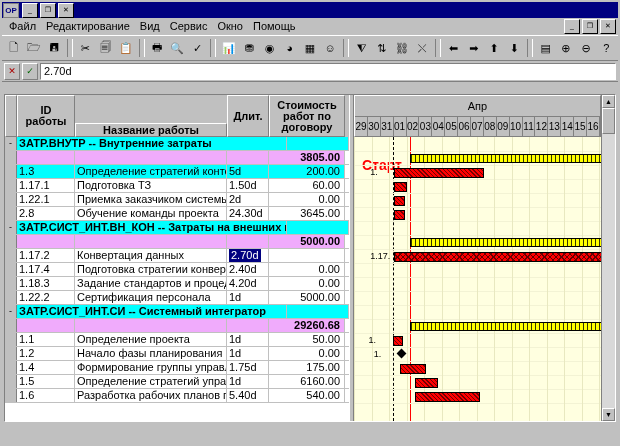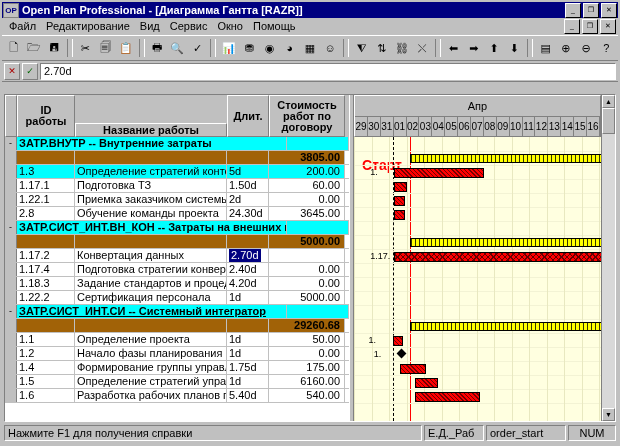--- a/index.html
+++ b/index.html
@@ -102,21 +102,21 @@
     font-size:11px;padding:0 2px;line-height:13px;white-space:nowrap;overflow:hidden;
   }
   .c-gut{width:12px;background:#c0c0c0;border-right:1px solid #808080;text-align:center;font-size:9px;line-height:13px;}
   .c-id{width:58px;}
   .c-name{width:152px;}
   .c-dur{width:42px;}
   .c-cost{width:76px;text-align:right;padding-right:4px;}
   .row.group .cell{background:#00ffff;font-weight:bold;}
   .row.group .c-gut{background:#c0c0c0;font-weight:normal;}
   .row.total .c-cost{background:#00ffff;font-weight:bold;}
-  .row.total .cell{background:#a16207;}
+  .row.total .cell{background:#f0abfc;}
   .row.total .c-gut{background:#c0c0c0;}
   .row.hl .c-id,.row.hl .c-name,.row.hl .c-dur,.row.hl .c-cost{background:#00ffff;}
   .row.groupspan .c-name{width:270px;}
   .sel-cell{
     background:#000080 !important;color:#fff;
     display:inline-block;padding:0 2px;
   }
 
   
   .gh{height:42px;background:#c0c0c0;border:1px solid;border-color:#fff #808080 #808080 #fff;box-sizing:border-box;}
@@ -195,21 +195,20 @@
     border-color:#fff #808080 #808080 #fff;box-sizing:border-box;
   }
 </style>
 </head>
 <body>
 
 <div class="app">
 
   <div class="titlebar">
     <div class="tb-icon">OP</div>
-    <div class="tb-title">Open Plan Professional - [Диаграмма Гантта [RAZR]]</div>
     <div class="tb-btns">
       <div class="tb-btn">_</div>
       <div class="tb-btn">❐</div>
       <div class="tb-btn">✕</div>
     </div>
   </div>
 
   <div class="menubar">
     <div class="menu-item">Файл</div>
     <div class="menu-item">Редактирование</div>
@@ -353,21 +352,21 @@
           </div>
           <div class="row">
             <div class="cell c-gut"></div>
             <div class="cell c-id">1.22.2</div>
             <div class="cell c-name">Сертификация персонала</div>
             <div class="cell c-dur">1d</div>
             <div class="cell c-cost">5000.00</div>
           </div>
           <div class="row group groupspan">
             <div class="cell c-gut">-</div>
-            <div class="cell c-name" style="width: 270px; text-decoration: underline;">ЗАТР.СИСТ_ИНТ.СИ -- Системный интегратор</div>
+            <div class="cell c-name" style="width: 270px;">ЗАТР.СИСТ_ИНТ.СИ -- Системный интегратор</div>
             <div class="cell" style="flex: 1 1 0%; background: rgb(0, 255, 255);"></div>
           </div>
           <div class="row total">
             <div class="cell c-gut"></div>
             <div class="cell c-id"></div>
             <div class="cell c-name"></div>
             <div class="cell c-dur"></div>
             <div class="cell c-cost">29260.68</div>
           </div>
           <div class="row">
@@ -495,19 +494,13 @@
 
     <div class="vscroll">
       <div class="sb-arrow">▲</div>
       <div class="sb-track">
         <div class="sb-thumb"></div>
       </div>
       <div class="sb-arrow">▼</div>
     </div>
   </div>
 
-  <div class="statusbar">
-    <div class="sb-pane sb-main">Нажмите F1 для получения справки</div>
-    <div class="sb-pane sb-small">Е.Д._Раб</div>
-    <div class="sb-pane sb-mid">order_start</div>
-    <div class="sb-pane sb-num">NUM</div>
-  </div>
 </div>
 
 </body></html>

